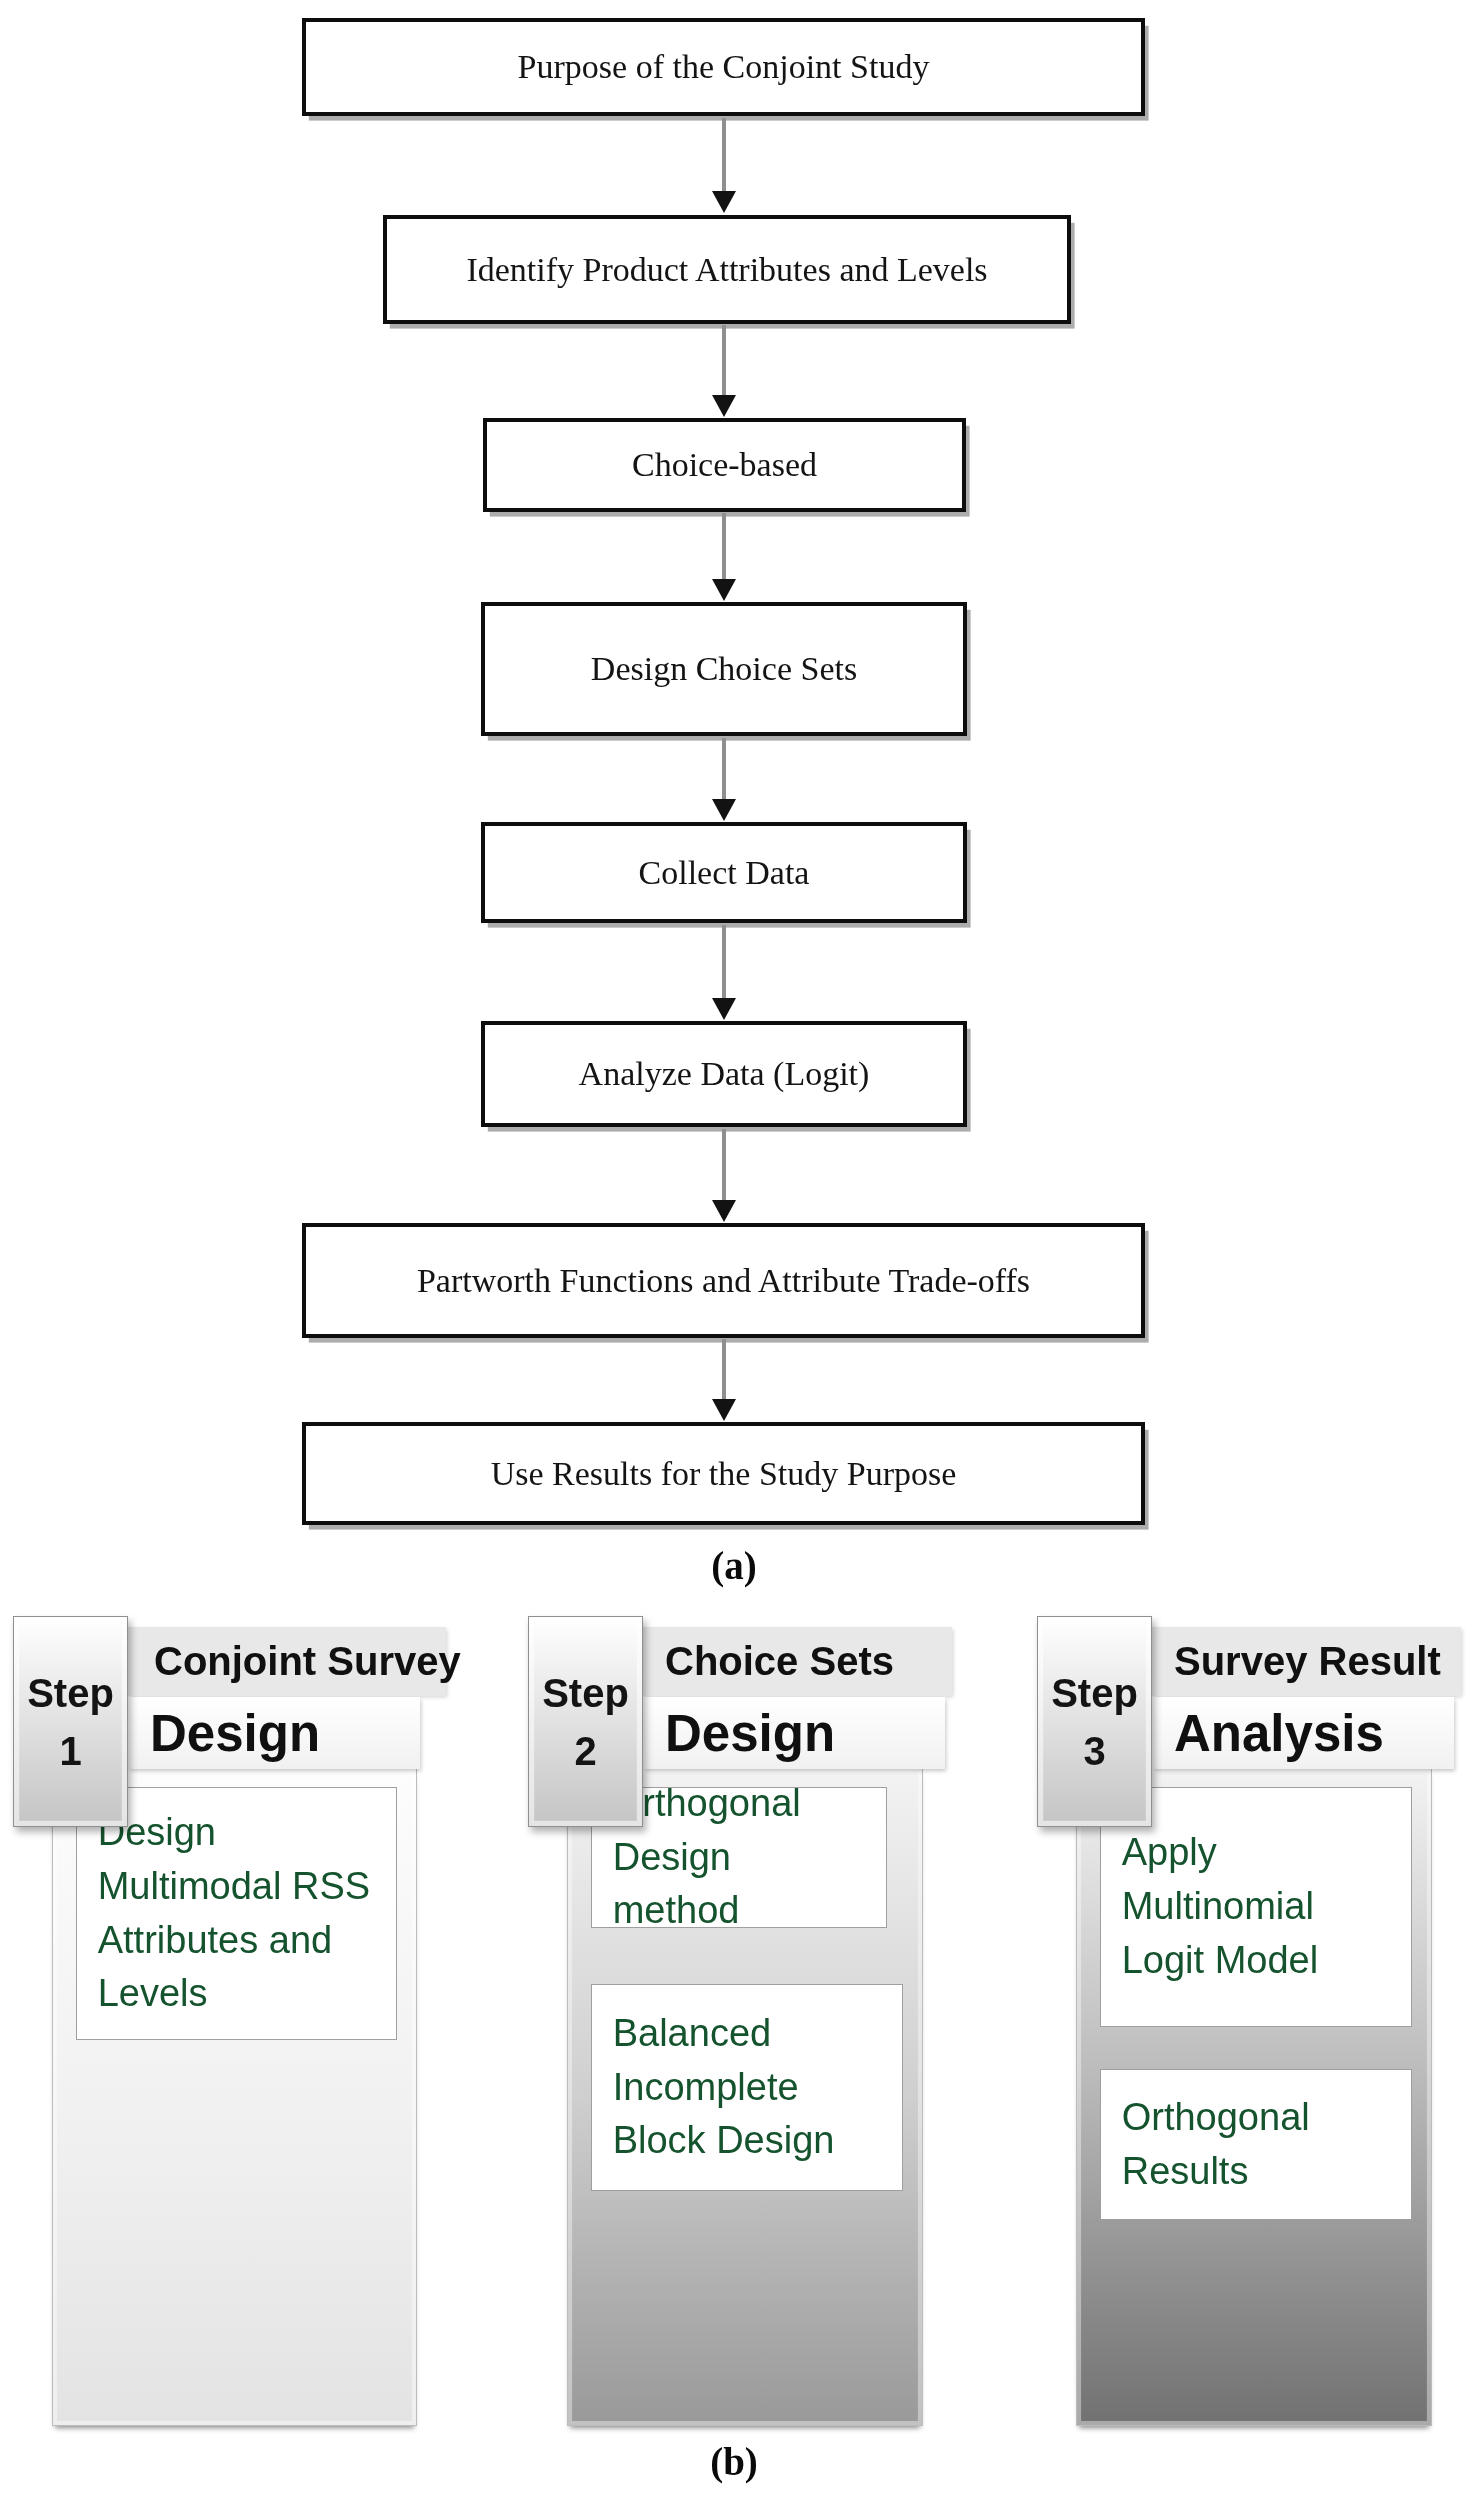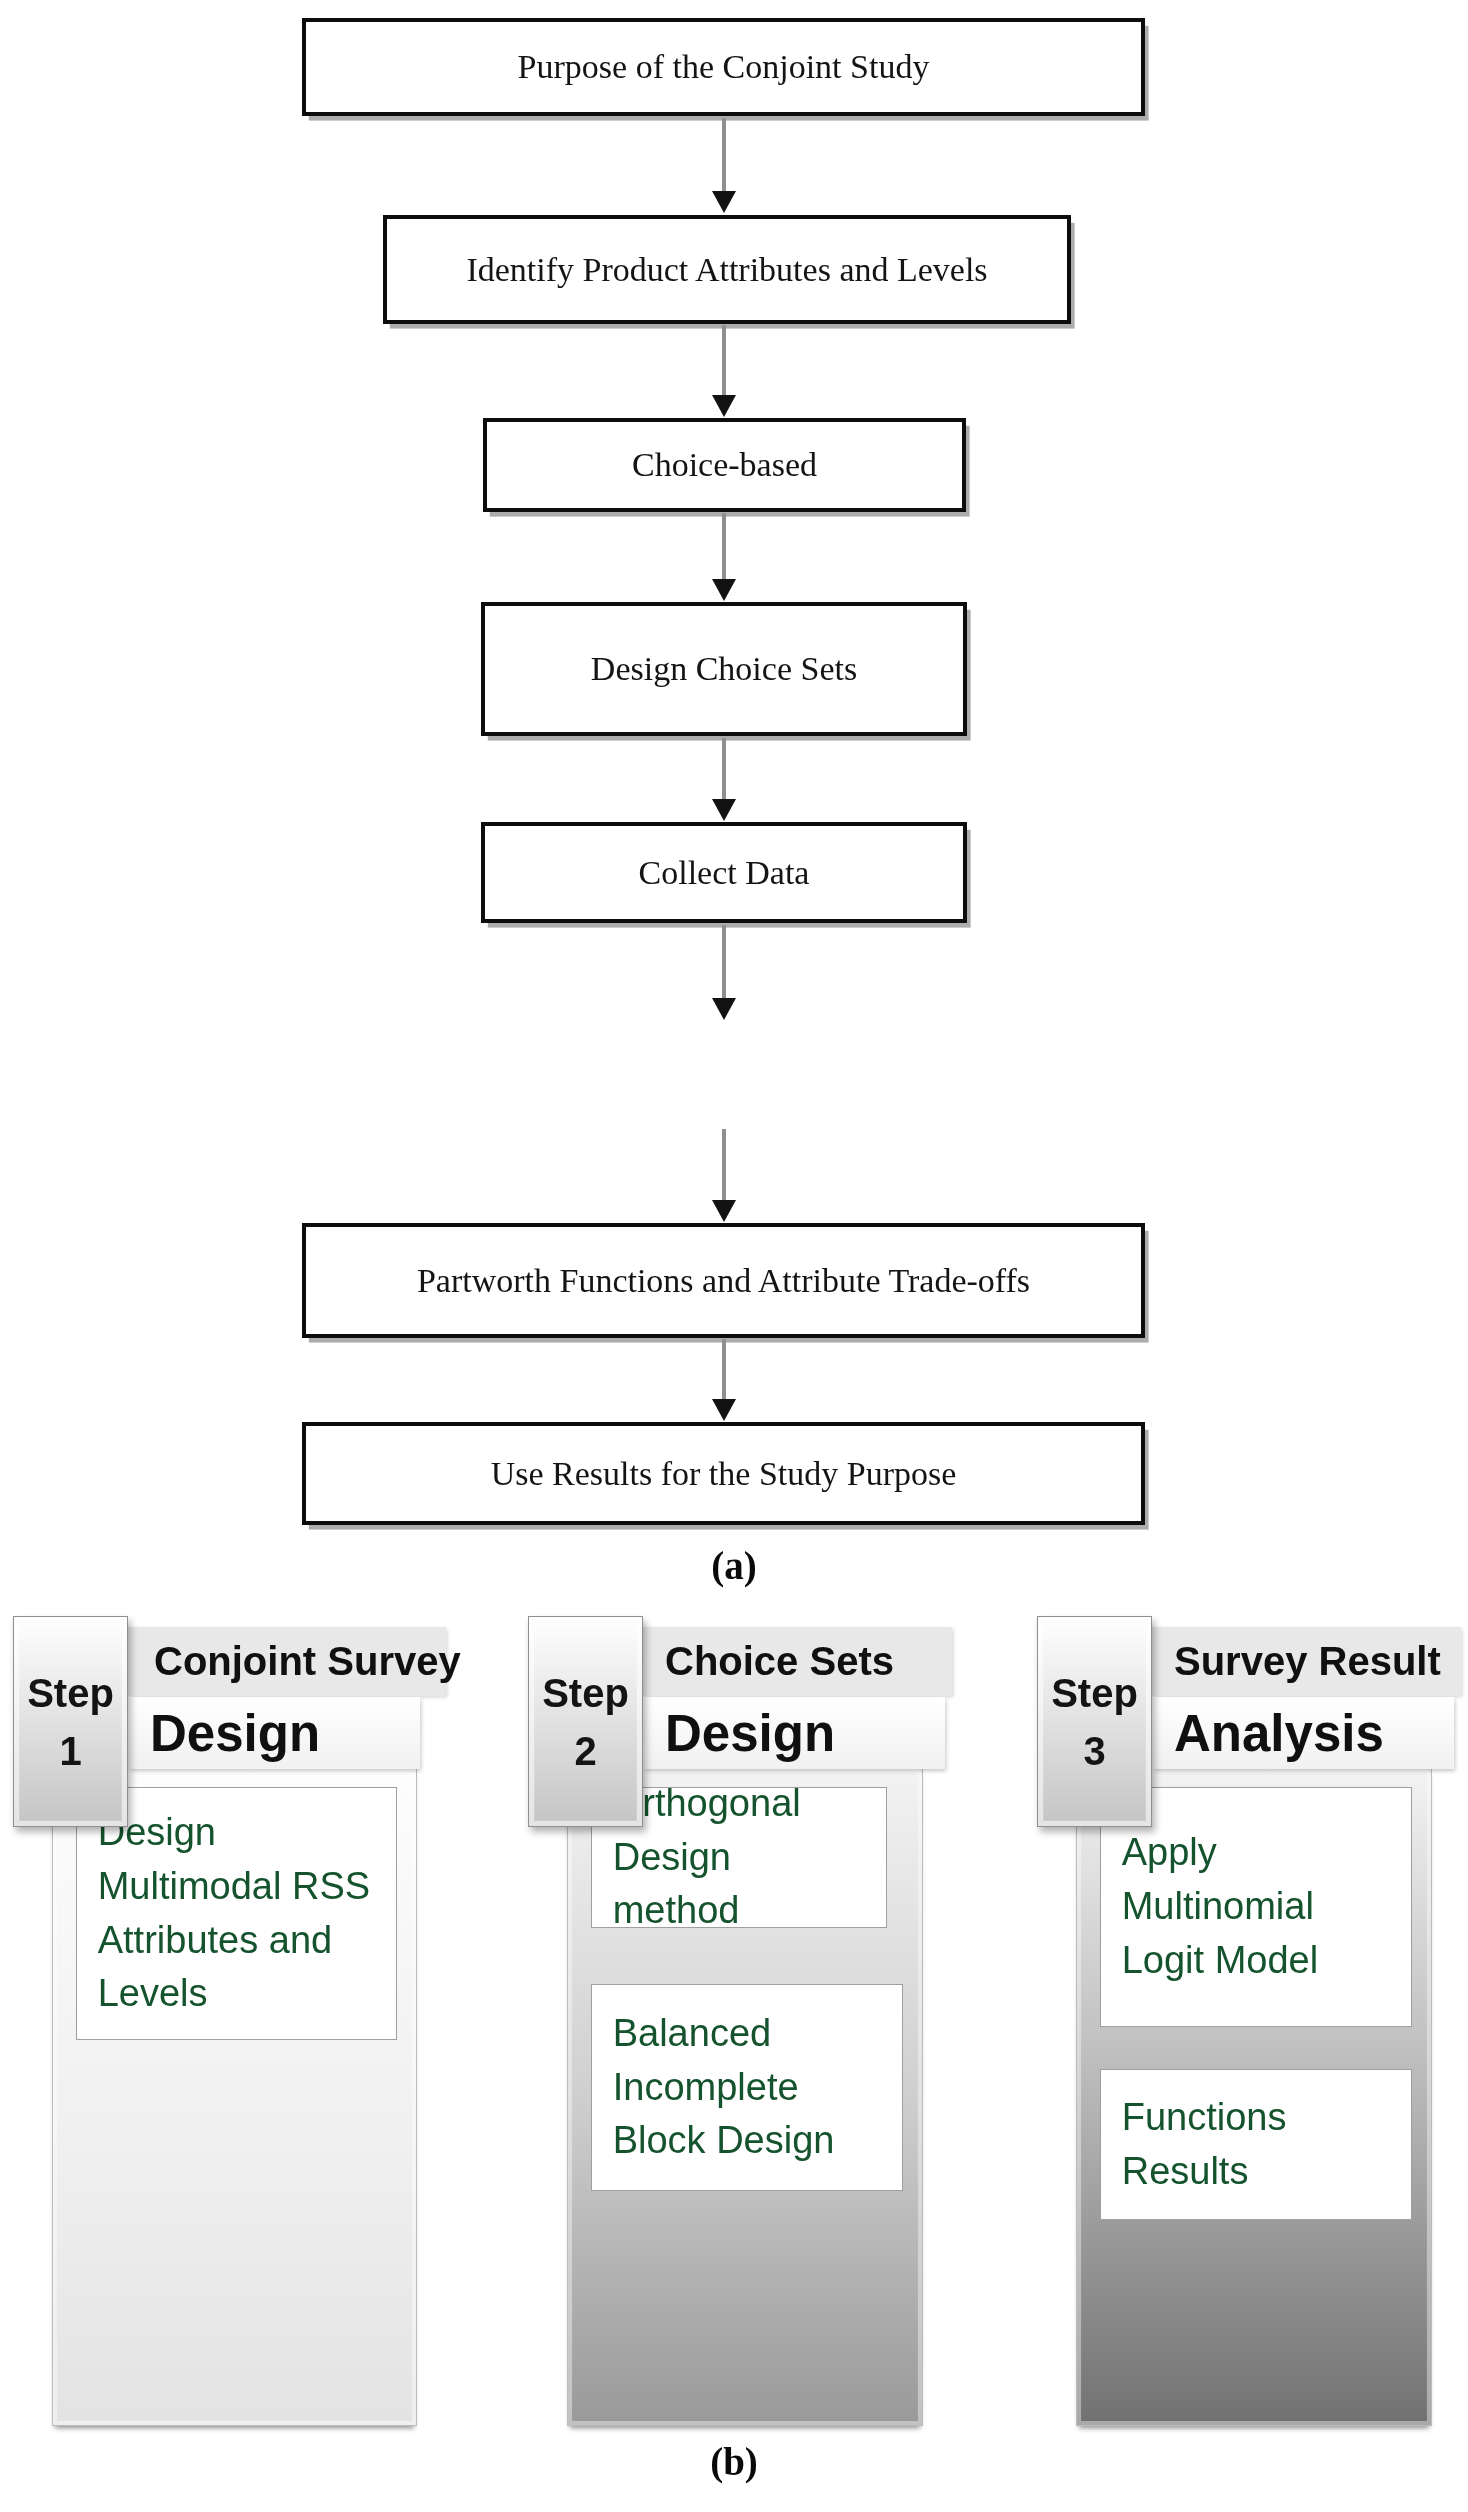--- a/index.html
+++ b/index.html
@@ -59,20 +59,21 @@
 
   <div class="fnode" style="left:483px;top:418px;width:483px;height:94px;">Choice-based</div>
   <div class="arrow" style="top:513px;height:88px;"></div>
 
   <div class="fnode" style="left:481px;top:602px;width:486px;height:134px;">Design Choice Sets</div>
   <div class="arrow" style="top:738px;height:83px;"></div>
 
   <div class="fnode" style="left:481px;top:822px;width:486px;height:101px;">Collect Data</div>
   <div class="arrow" style="top:925px;height:95px;"></div>
 
+  <div class="fnode" style="left:481px;top:1021px;width:486px;height:106px;">Analyze Data (Logit)</div>
   <div class="arrow" style="top:1129px;height:93px;"></div>
 
   <div class="fnode" style="left:302px;top:1223px;width:843px;height:115px;">Partworth Functions and Attribute Trade-offs</div>
   <div class="arrow" style="top:1339px;height:82px;"></div>
 
   <div class="fnode" style="left:302px;top:1422px;width:843px;height:103px;">Use Results for the Study Purpose</div>
 
   <div class="part-label" style="top:1543px;">(a)</div>
 
   <div>
@@ -96,21 +97,21 @@
     <div class="strip2" style="left:643px;width:302px;">Design</div>
     <div class="step-tab" style="left:528px;">
       <span>Step</span>
       <span>2</span>
     </div>
   </div>
 
   <div>
     <div class="pbody dark" style="left:1076px;width:356px;">
       <div class="wbox" style="left:23px;top:18px;width:312px;height:240px;">Apply Multinomial Logit Model</div>
-      <div class="wbox" style="left:23px;top:300px;width:312px;height:151px;">Functions Results</div>
+      <div class="wbox" style="left:23px;top:300px;width:312px;height:151px;">Orthogonal Results</div>
     </div>
     <div class="strip1" style="left:1152px;width:309px;">Survey Result</div>
     <div class="strip2" style="left:1152px;width:302px;">Analysis</div>
     <div class="step-tab" style="left:1037px;">
       <span>Step</span>
       <span>3</span>
     </div>
   </div>
 
   <div class="part-label" style="top:2439px;">(b)</div>

